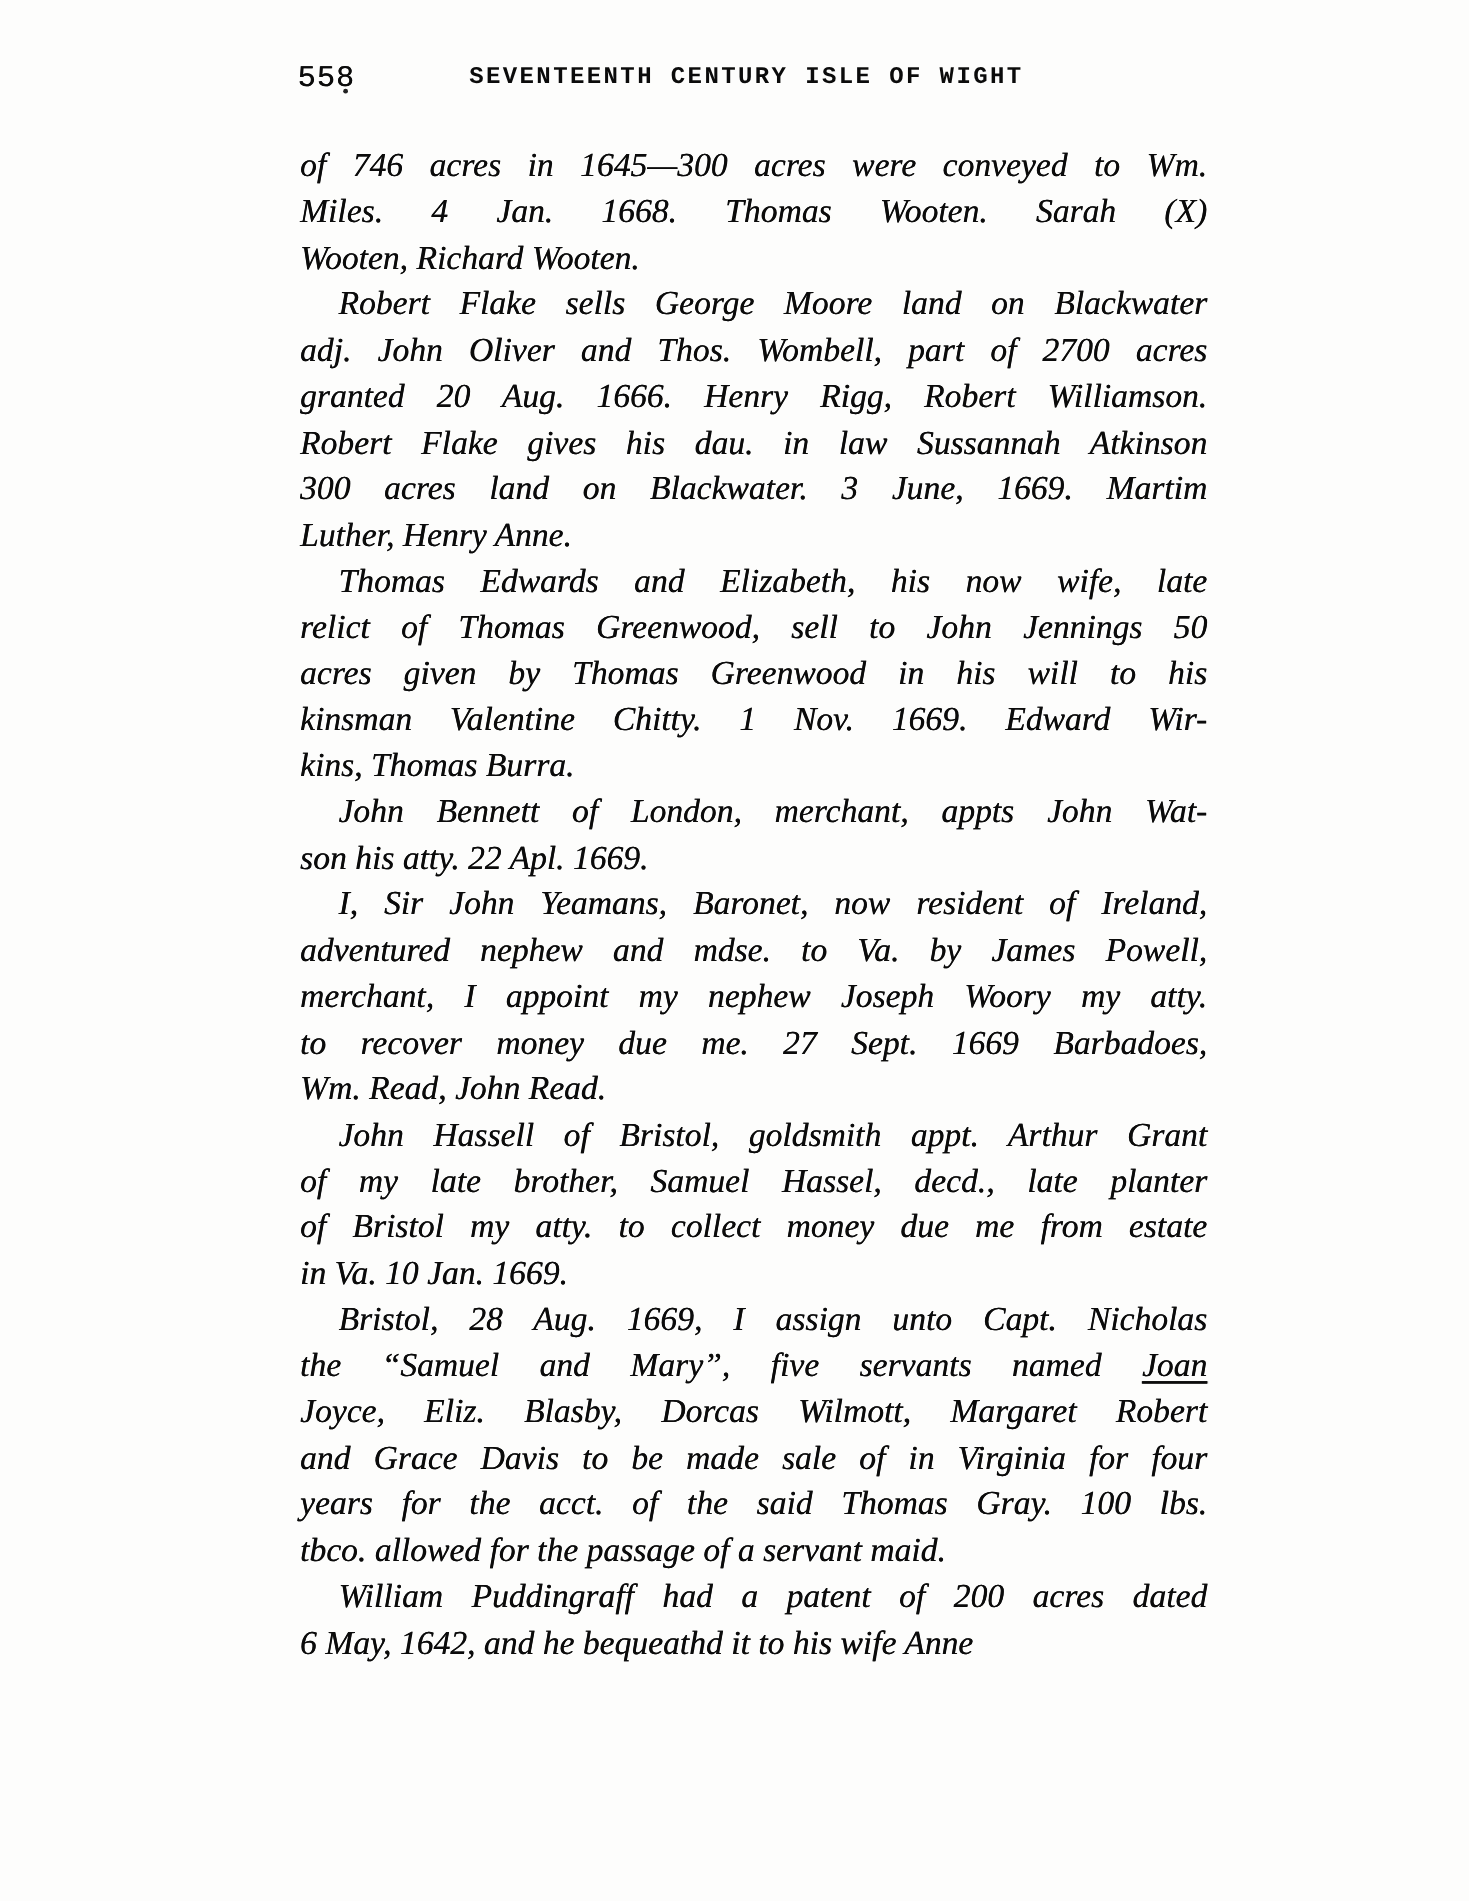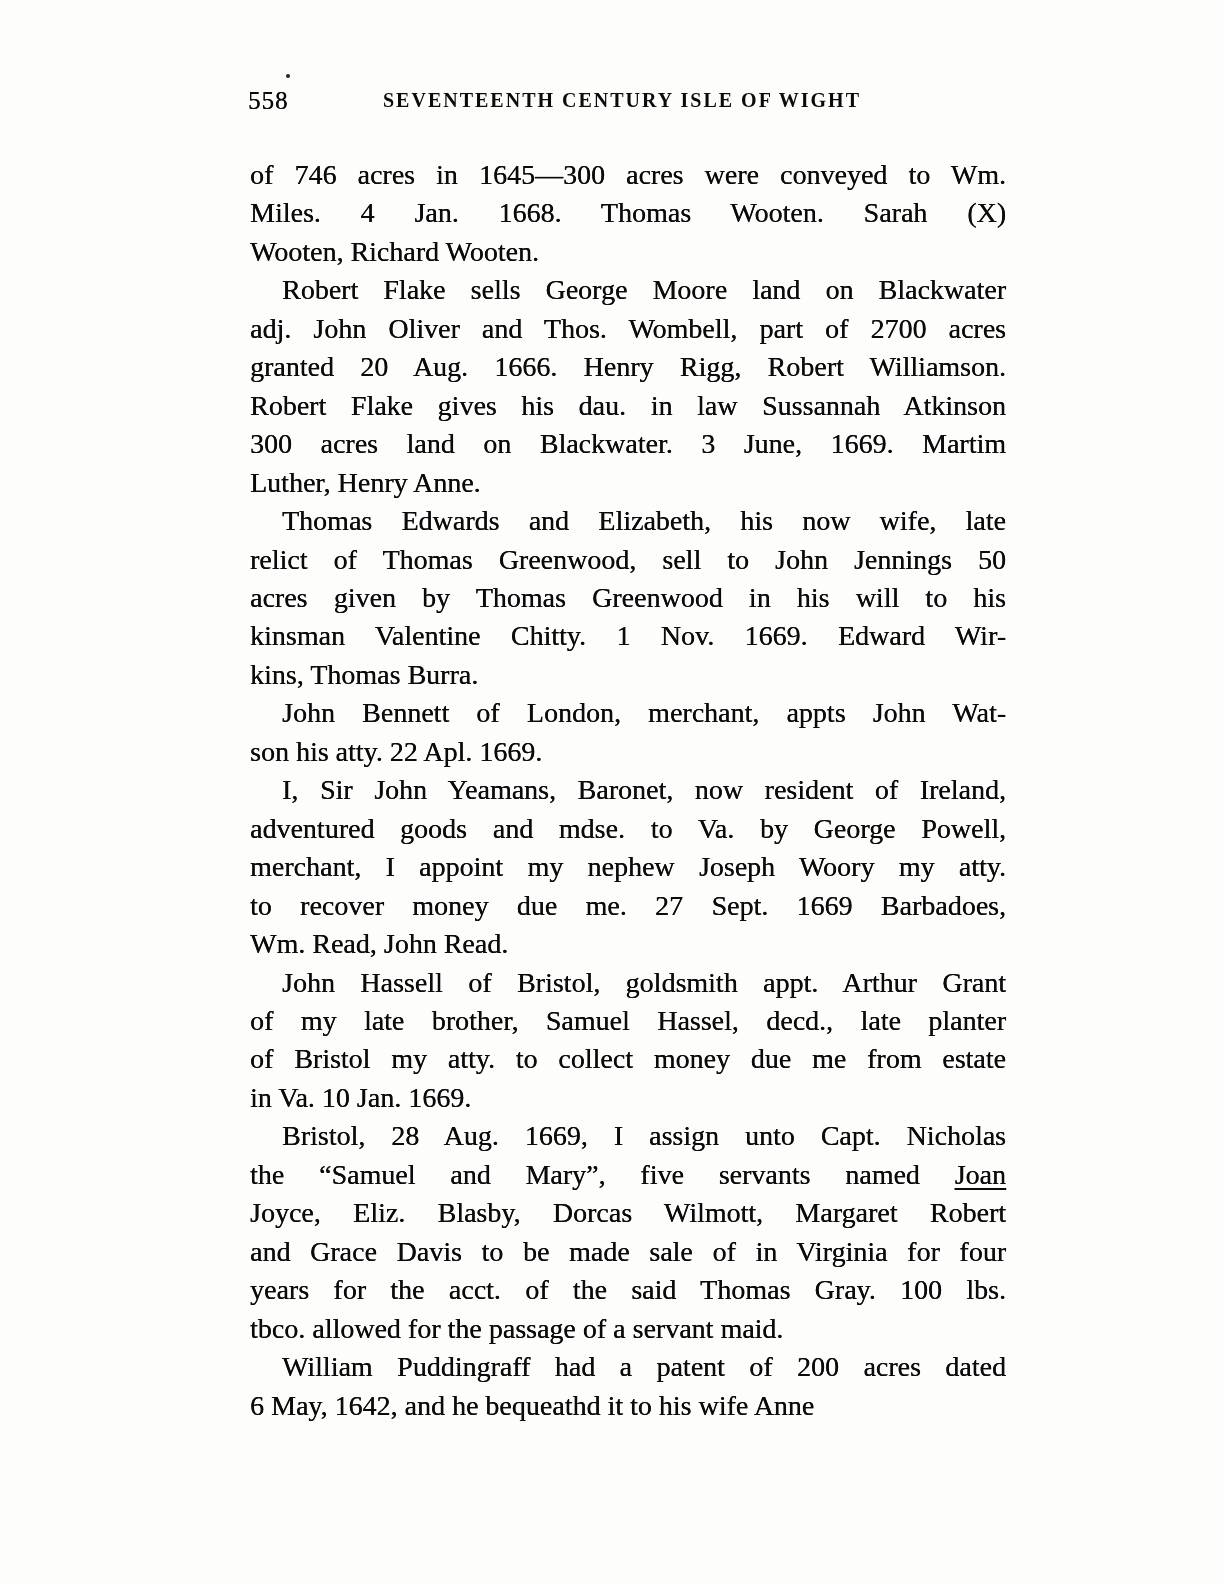--- a/index.html
+++ b/index.html
@@ -13,22 +13,23 @@
     color: #0b0b0b;
   }
   .column {
     position: absolute;
     left: 250px;
     top: 0;
     width: 756px;
   }
   .running-head {
     position: relative;
-    margin-top: 86px;
+    margin-top: 50px;
     height: 28px;
+    font-family: Liberation Mono, monospace;
   }
   .page-num {
     position: absolute;
     left: -2px;
     top: 1px;
     font-size: 25px;
     letter-spacing: 1px;
     text-shadow: 0.3px 0 0 currentColor;
   }
   .head-title {
@@ -46,20 +47,21 @@
     width: 4px;
     height: 4px;
     border-radius: 50%;
     background: #222;
   }
   .page-body {
     margin-top: 42px;
     font-size: 28px;
     line-height: 38.45px;
     text-shadow: 0.25px 0 0 currentColor;
+    font-style: italic;
   }
   .para { margin: 0; }
   .para .line {
     text-align: justify;
     text-align-last: justify;
   }
   .para .line.last {
     text-align-last: left;
   }
   .para.indent .line:first-child {
@@ -100,21 +102,21 @@
           <div class="line">acres given by Thomas Greenwood in his will to his</div>
           <div class="line">kinsman Valentine Chitty.  1 Nov. 1669.  Edward Wir-</div>
           <div class="line last">kins, Thomas Burra.</div>
         </div>
         <div class="para indent">
           <div class="line">John Bennett of London, merchant, appts John Wat-</div>
           <div class="line last">son his atty.  22 Apl. 1669.</div>
         </div>
         <div class="para indent">
           <div class="line">I, Sir John Yeamans, Baronet, now resident of Ireland,</div>
-          <div class="line">adventured goods and mdse. to Va. by George Powell,</div>
+          <div class="line">adventured nephew and mdse. to Va. by James Powell,</div>
           <div class="line">merchant, I appoint my nephew Joseph Woory my atty.</div>
           <div class="line">to recover money due me.  27 Sept. 1669 Barbadoes,</div>
           <div class="line last">Wm. Read, John Read.</div>
         </div>
         <div class="para indent">
           <div class="line">John Hassell of Bristol, goldsmith appt. Arthur Grant</div>
           <div class="line">of my late brother, Samuel Hassel, decd., late planter</div>
           <div class="line">of Bristol my atty. to collect money due me from estate</div>
           <div class="line last">in Va. 10 Jan. 1669.</div>
         </div>

